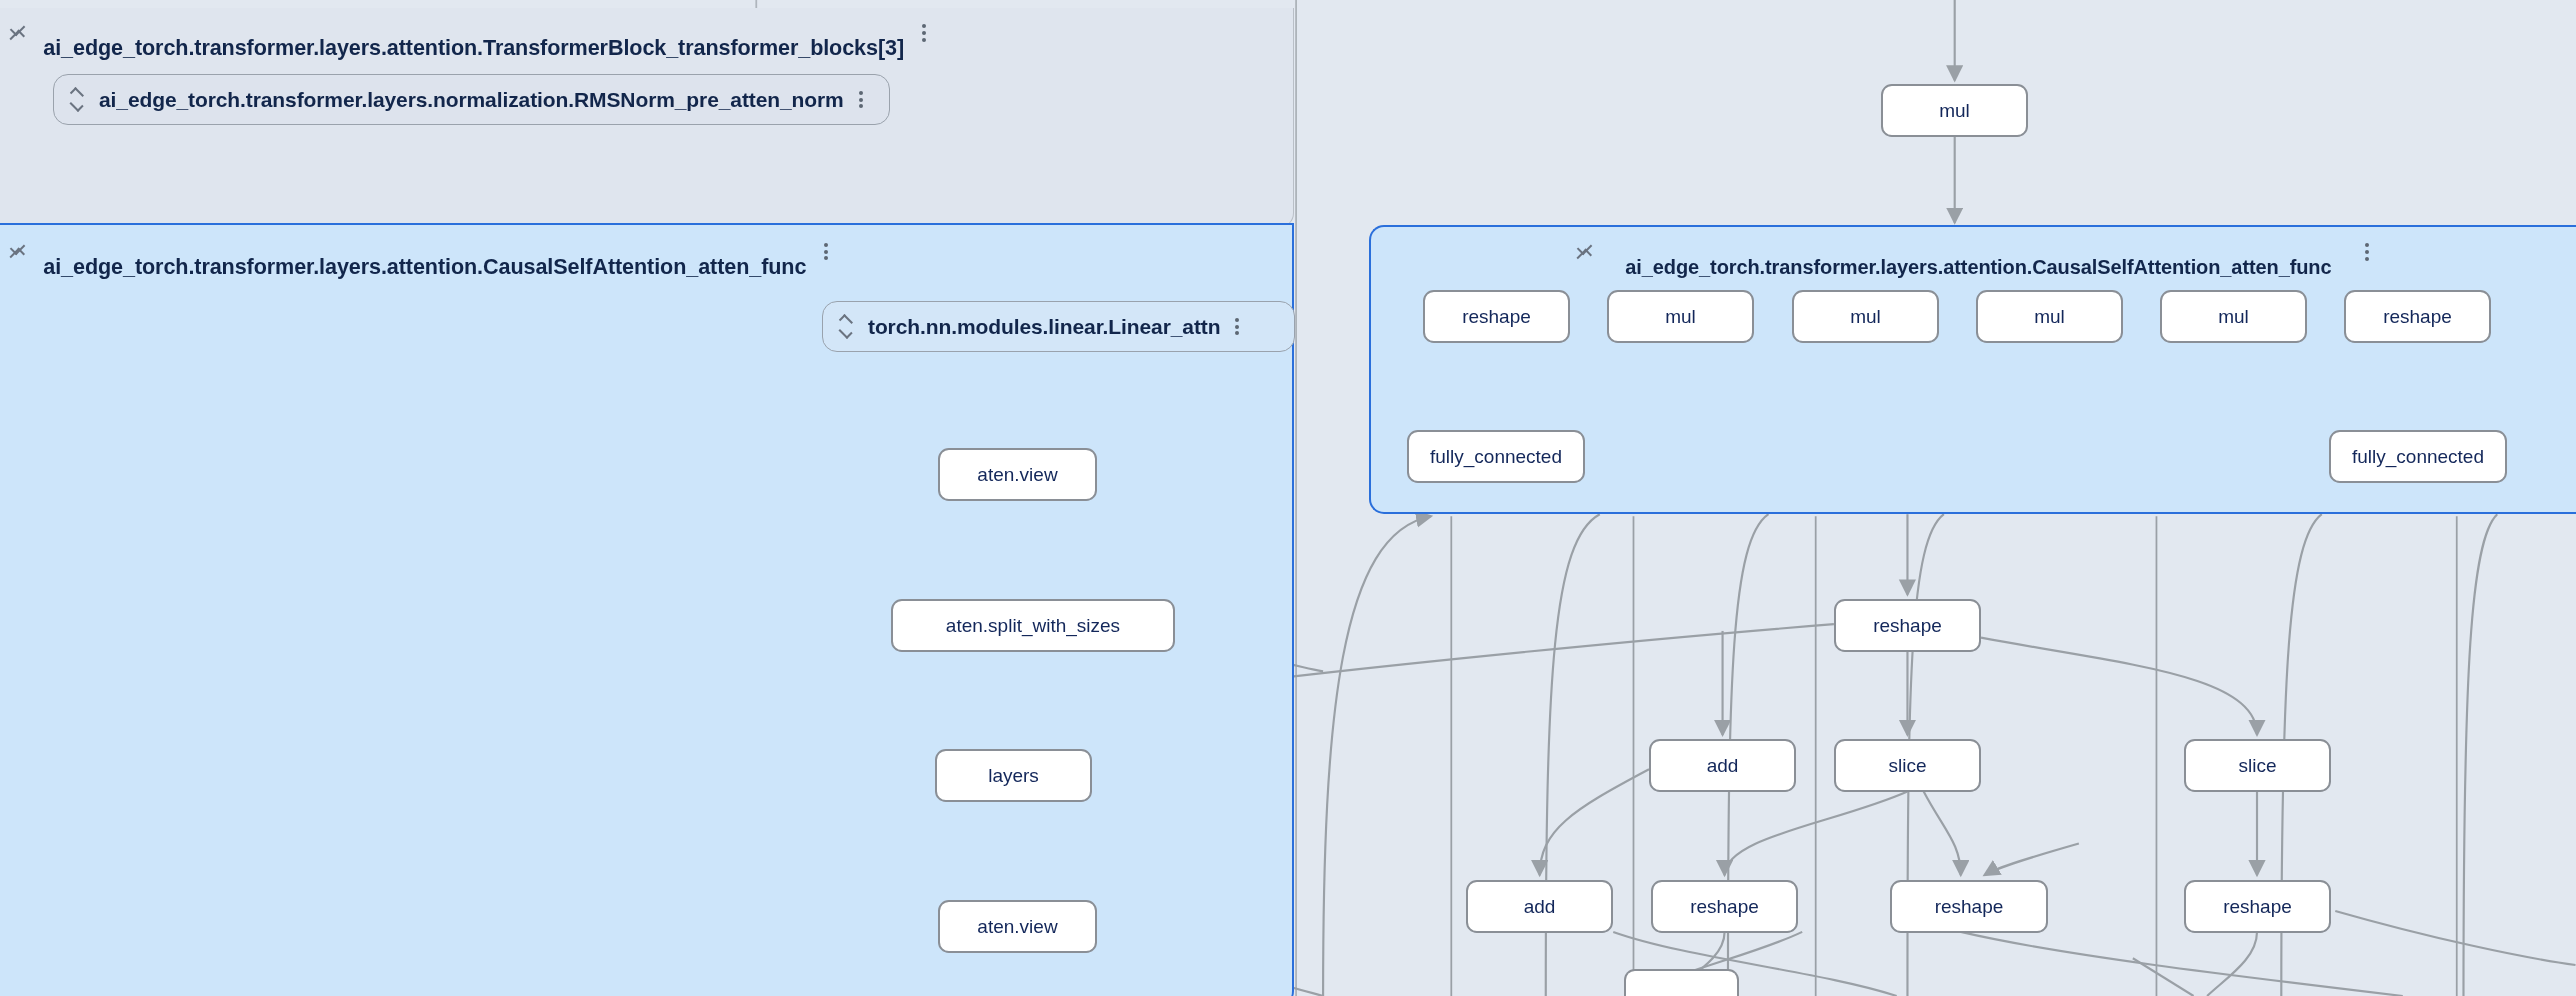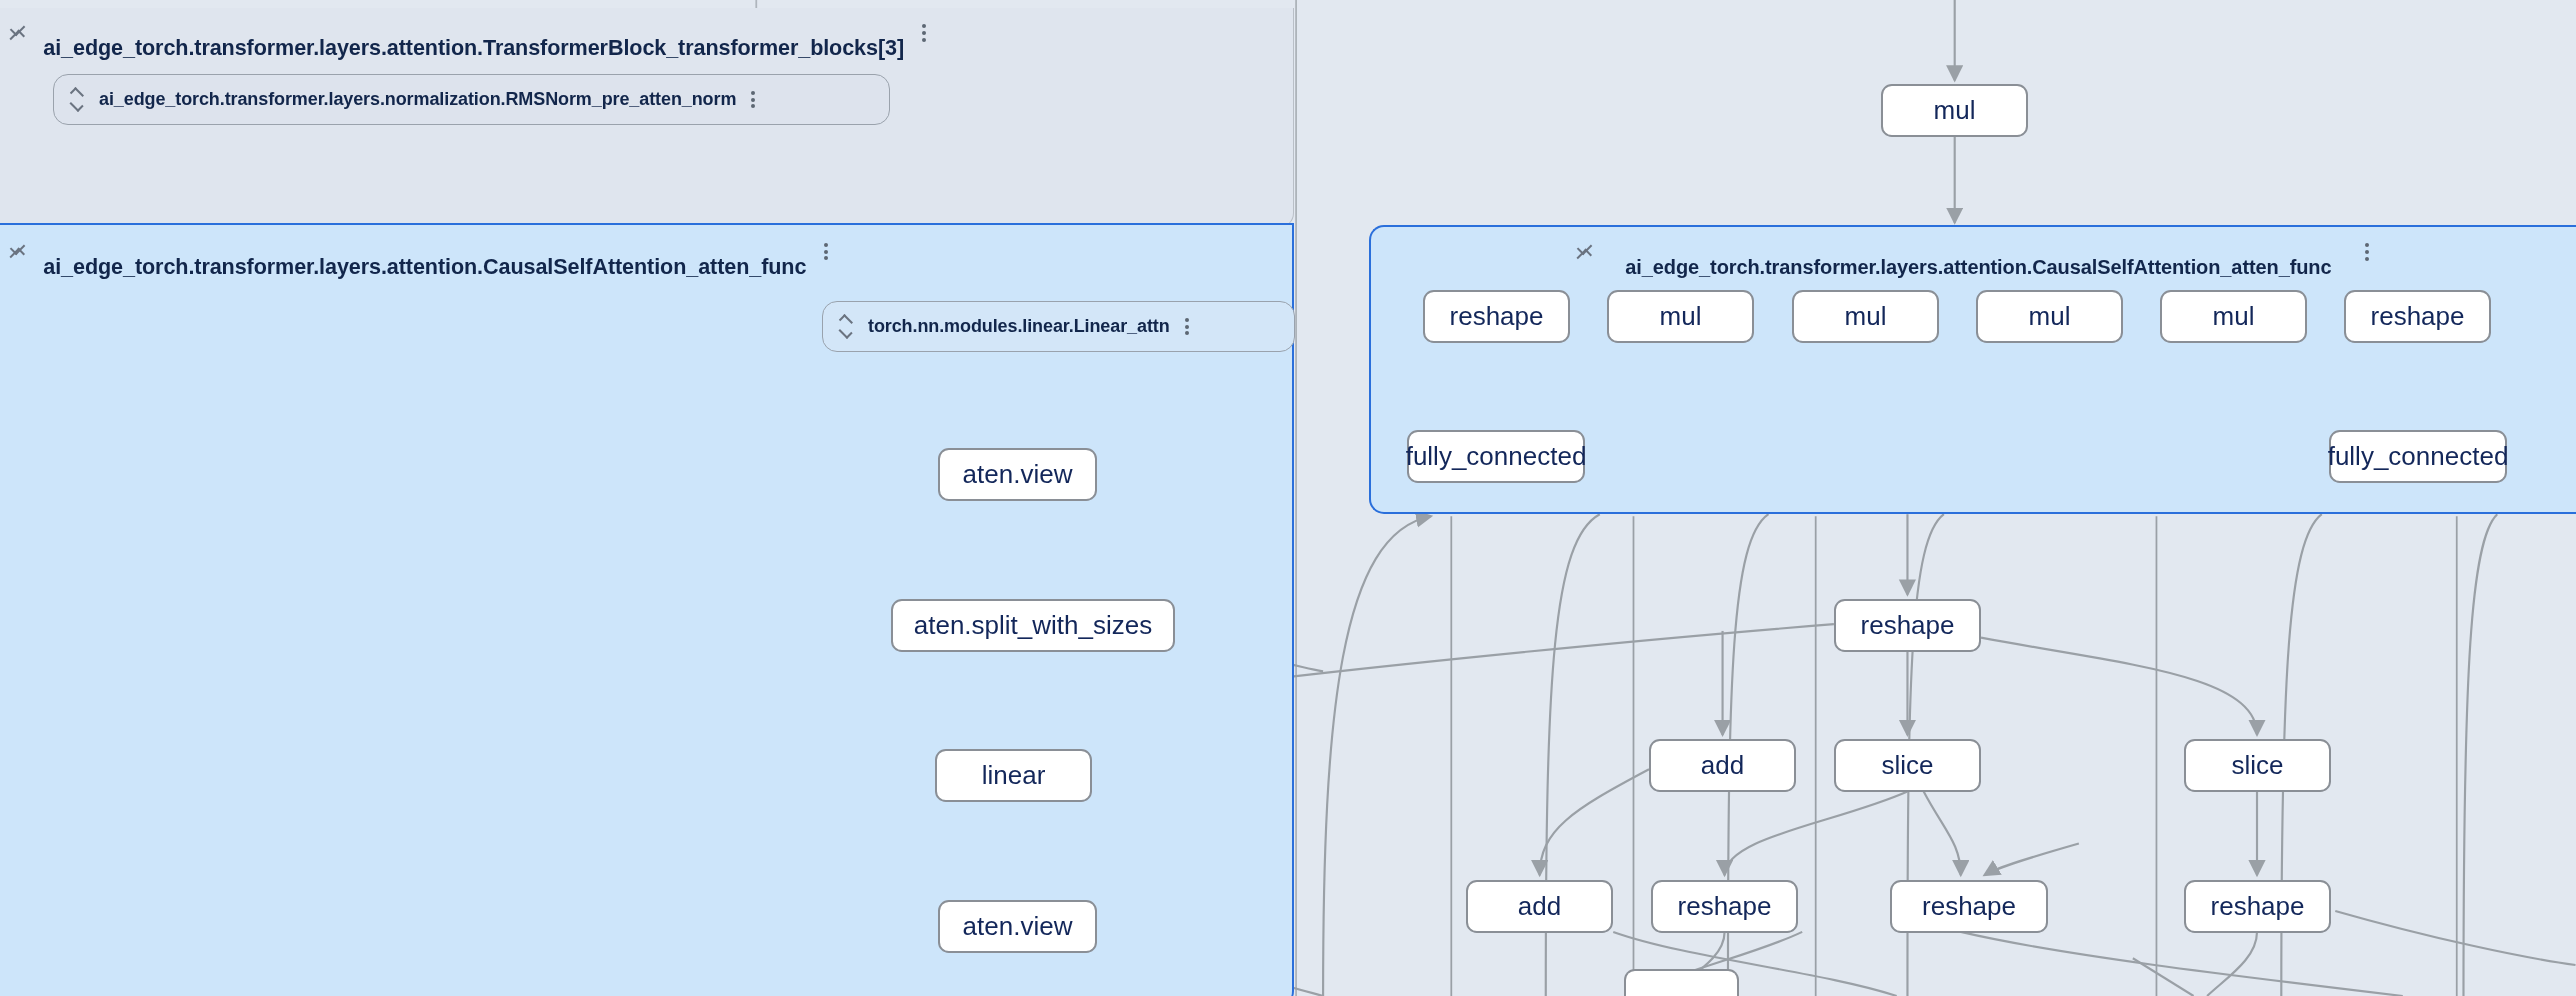--- a/index.html
+++ b/index.html
@@ -88,33 +88,33 @@
     border:1.4px solid #9aa2ac;
     border-radius:15px;
     display:flex;
     align-items:center;
     gap:15px;
     padding:0 15px;
     white-space:nowrap;
   }
   .pill.onblue{background:#d3e6f8;border-color:#99a2ad;}
   .pill-label{
-    font-size:18px;font-weight:bold;color:#12264b;letter-spacing:-0.1px;
+    font-size:21px;font-weight:bold;color:#12264b;letter-spacing:-0.1px;
   }
 
   
   .node{
     position:absolute;
     box-sizing:border-box;
     background:#ffffff;
     border:2px solid #8a8f96;
     border-radius:10.8px;
     display:flex;align-items:center;justify-content:center;
     color:#13275a;
-    font-size:26px;
+    font-size:19px;
     white-space:nowrap;
   }
   .node.clipped-bottom{border-bottom:none;border-radius:10.8px 10.8px 0 0;}
 </style>
 </head>
 <body>
 
 <div id="canvas">
 
   <svg class="layer-svg" viewBox="0 0 3816 1476">
@@ -255,21 +255,21 @@
   </div>
 
   <div id="nodes-layer">
       <div class="node" style="left: 938px; top: 448px; width: 159px; height: 53px;">
         <span>aten.view</span>
       </div>
       <div class="node" style="left: 891px; top: 599px; width: 284px; height: 53px;">
         <span>aten.split_with_sizes</span>
       </div>
       <div class="node" style="left: 935px; top: 749px; width: 157px; height: 53px;">
-        <span>linear</span>
+        <span>layers</span>
       </div>
       <div class="node" style="left: 938px; top: 900px; width: 159px; height: 53px;">
         <span>aten.view</span>
       </div>
       <div class="node" style="left: 1881px; top: 84px; width: 147px; height: 53px;">
         <span>mul</span>
       </div>
       <div class="node" style="left: 1423px; top: 290px; width: 147px; height: 53px;">
         <span>reshape</span>
       </div>

